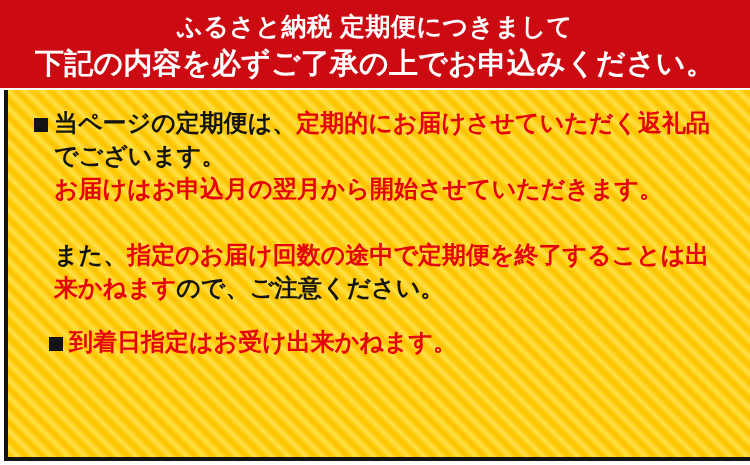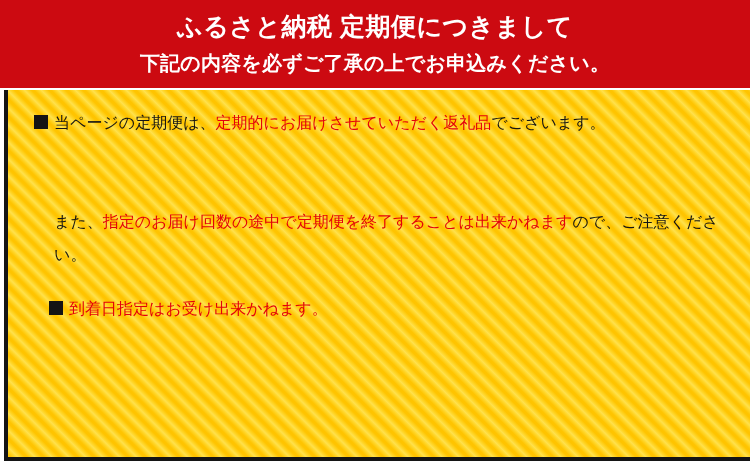--- a/index.html
+++ b/index.html
@@ -40,21 +40,21 @@
     padding-top: 2px;
   }
   .header-line1 {
     font-size: 25px;
     font-weight: bold;
     line-height: 36px;
     letter-spacing: 0.5px;
     white-space: nowrap;
   }
   .header-line2 {
-    font-size: 20px;
+    font-size: 29px;
     font-weight: bold;
     line-height: 38px;
     letter-spacing: 0.2px;
     white-space: nowrap;
   }
 
   
   .panel {
     position: absolute;
     left: 4px;
@@ -75,24 +75,24 @@
         #ffc400 12px
     );
     overflow: hidden;
   }
 
   .notes {
     position: absolute;
     left: 26px;
     top: 16px;
     right: 26px;
-    font-size: 16px;
+    font-size: 24px;
     line-height: 33px;
     color: #141414;
-    font-weight: 400;
+    font-weight: 700;
   }
 
   .note-block {
     display: block;
     padding-left: 20px;
     text-indent: -20px;
   }
   .note-block.spaced {
     margin-top: 21px;
     padding-left: 35px;
@@ -121,21 +121,21 @@
 
   <div class="header">
     <div class="header-line1">ふるさと納税 定期便につきまして</div>
     <div class="header-line2">下記の内容を必ずご了承の上でお申込みください。</div>
   </div>
 
   <div class="panel">
     <div class="notes">
 
       <div class="note-block">
-        <span class="bullet"></span><span class="blk">当ページの定期便は、</span><span class="red">定期的にお届けさせていただく返礼品</span><span class="blk">でございます。</span><br><br><br><span class="blk">また、</span><span class="red">指定のお届け回数の途中で定期便を終了することは出来かねます</span><span class="blk">ので、ご注意ください。</span>
+        <span class="bullet"></span><span class="blk">当ページの定期便は、</span><span class="red">定期的にお届けさせていただく返礼品</span><span class="blk">でございます。</span><br><span class="red">お届けはお申込月の翌月から開始させていただきます。</span><br><br><span class="blk">また、</span><span class="red">指定のお届け回数の途中で定期便を終了することは出来かねます</span><span class="blk">ので、ご注意ください。</span>
       </div>
 
       <div class="note-block spaced">
         <span class="bullet"></span><span class="red">到着日指定はお受け出来かねます。</span>
       </div>
 
     </div>
   </div>
 
 </div>

